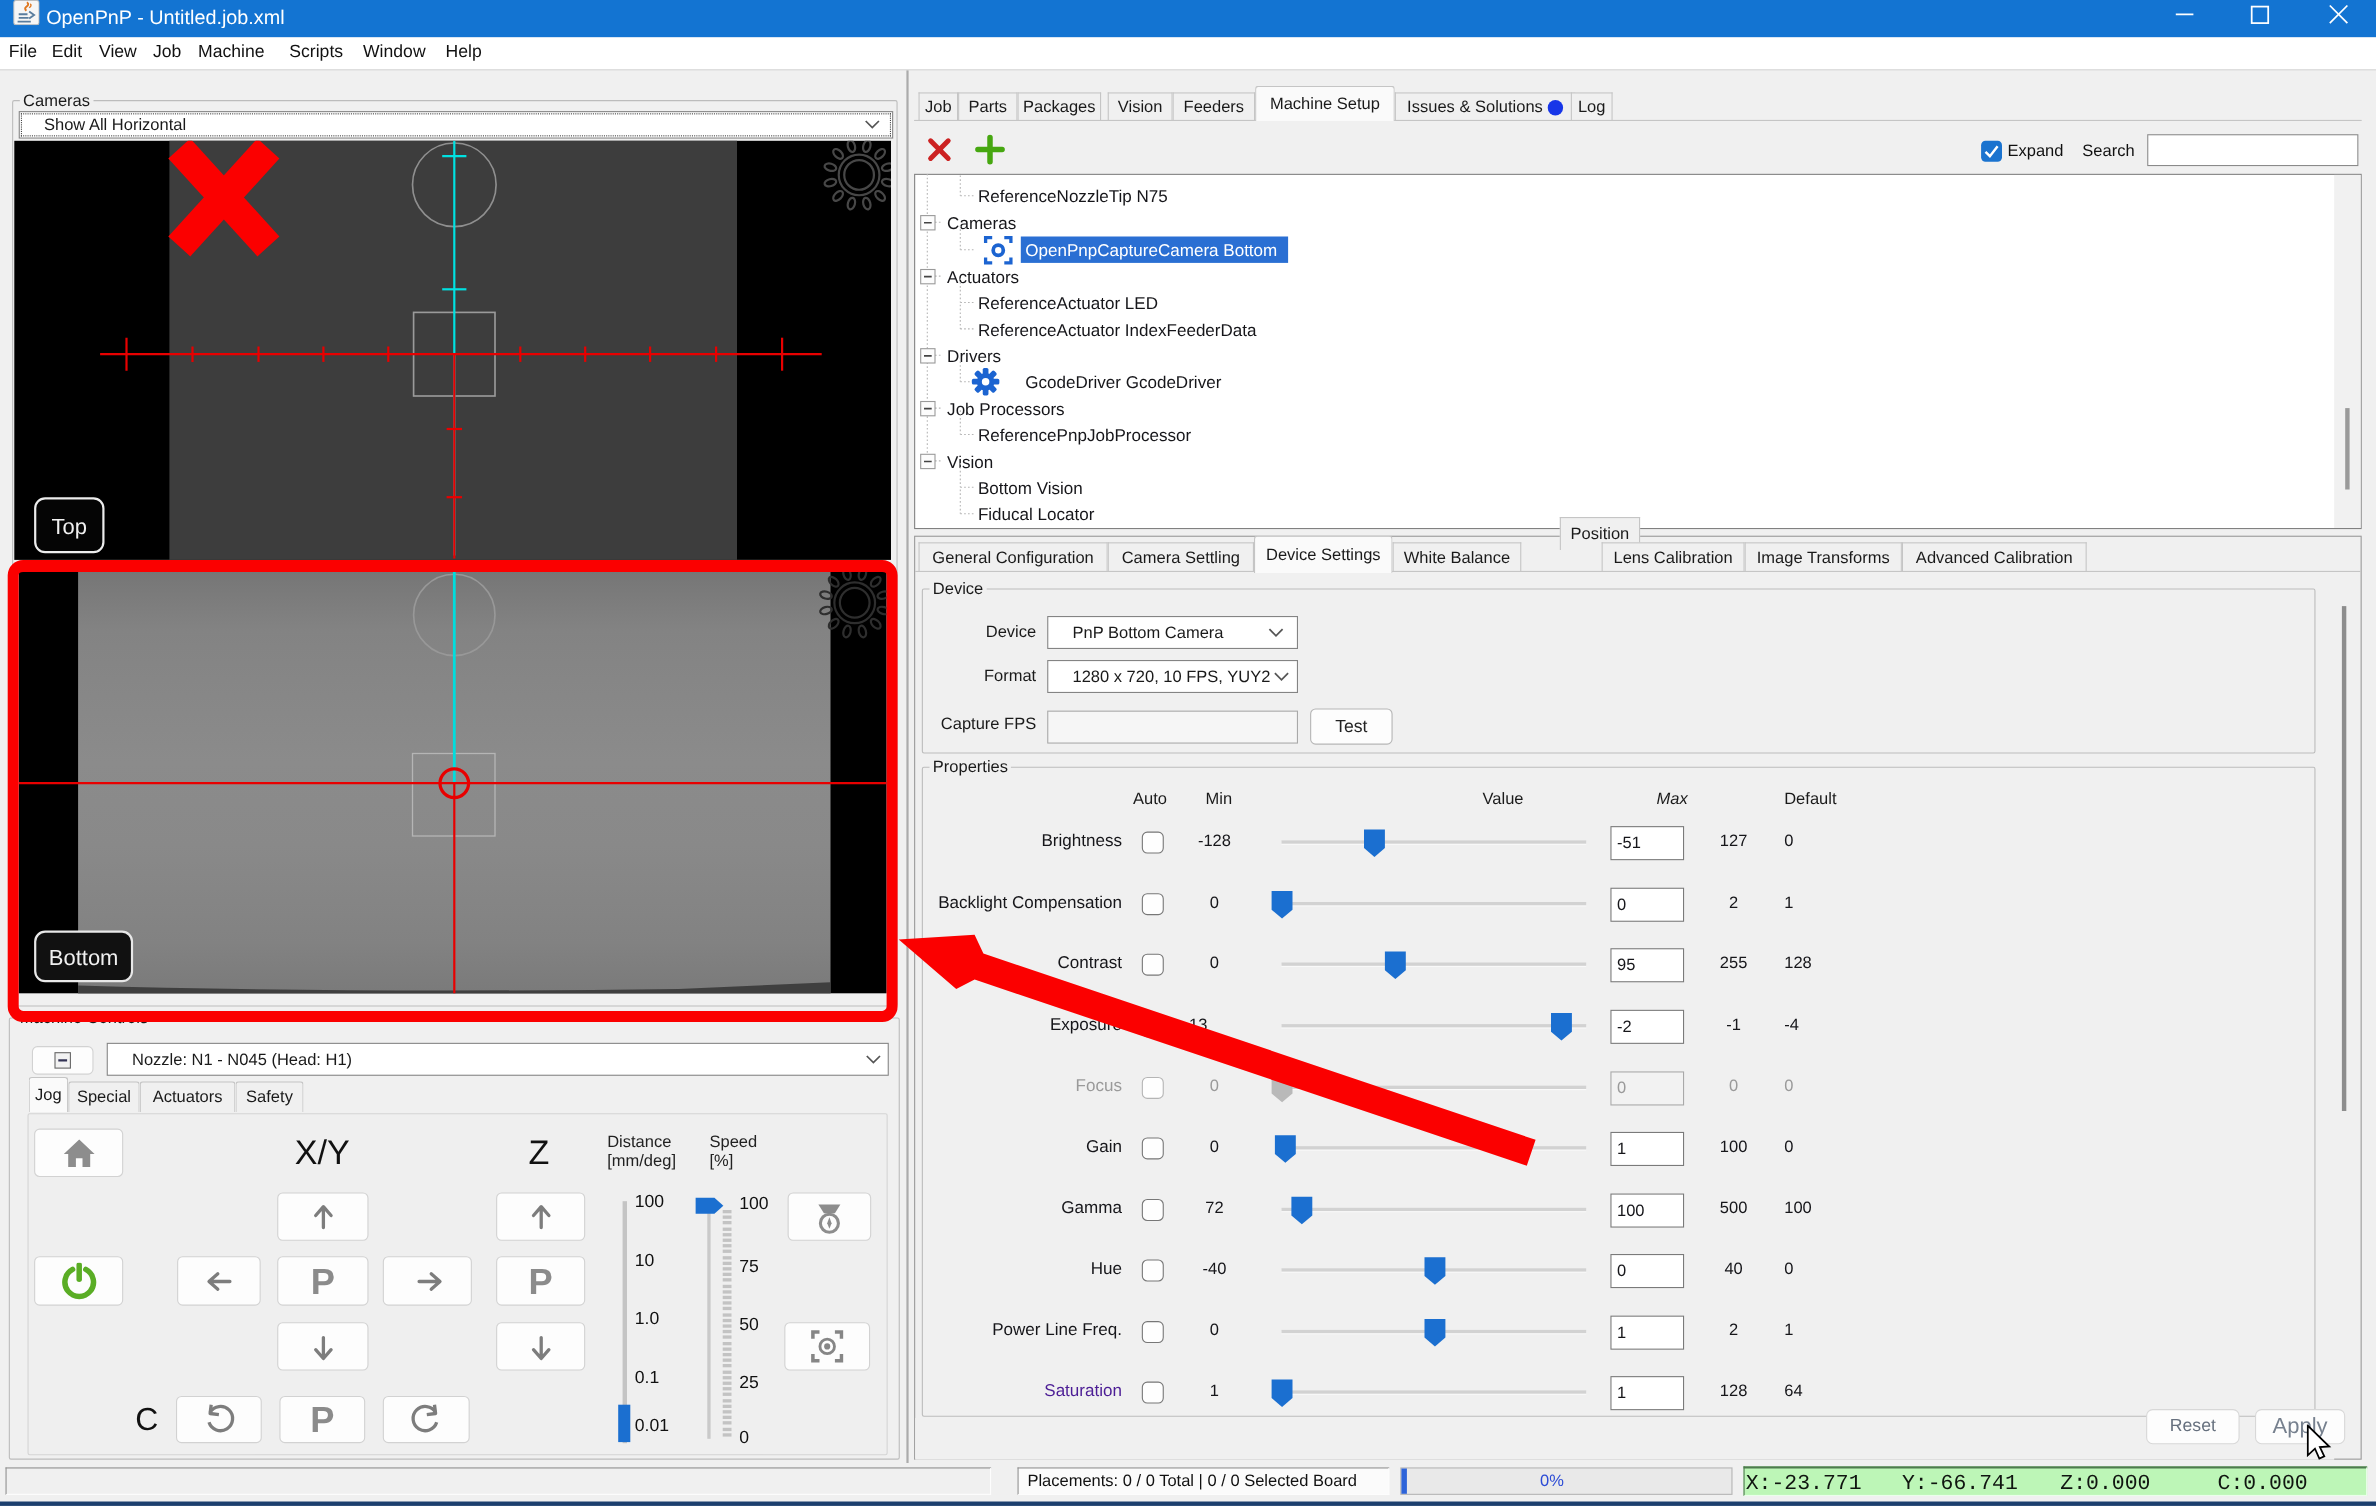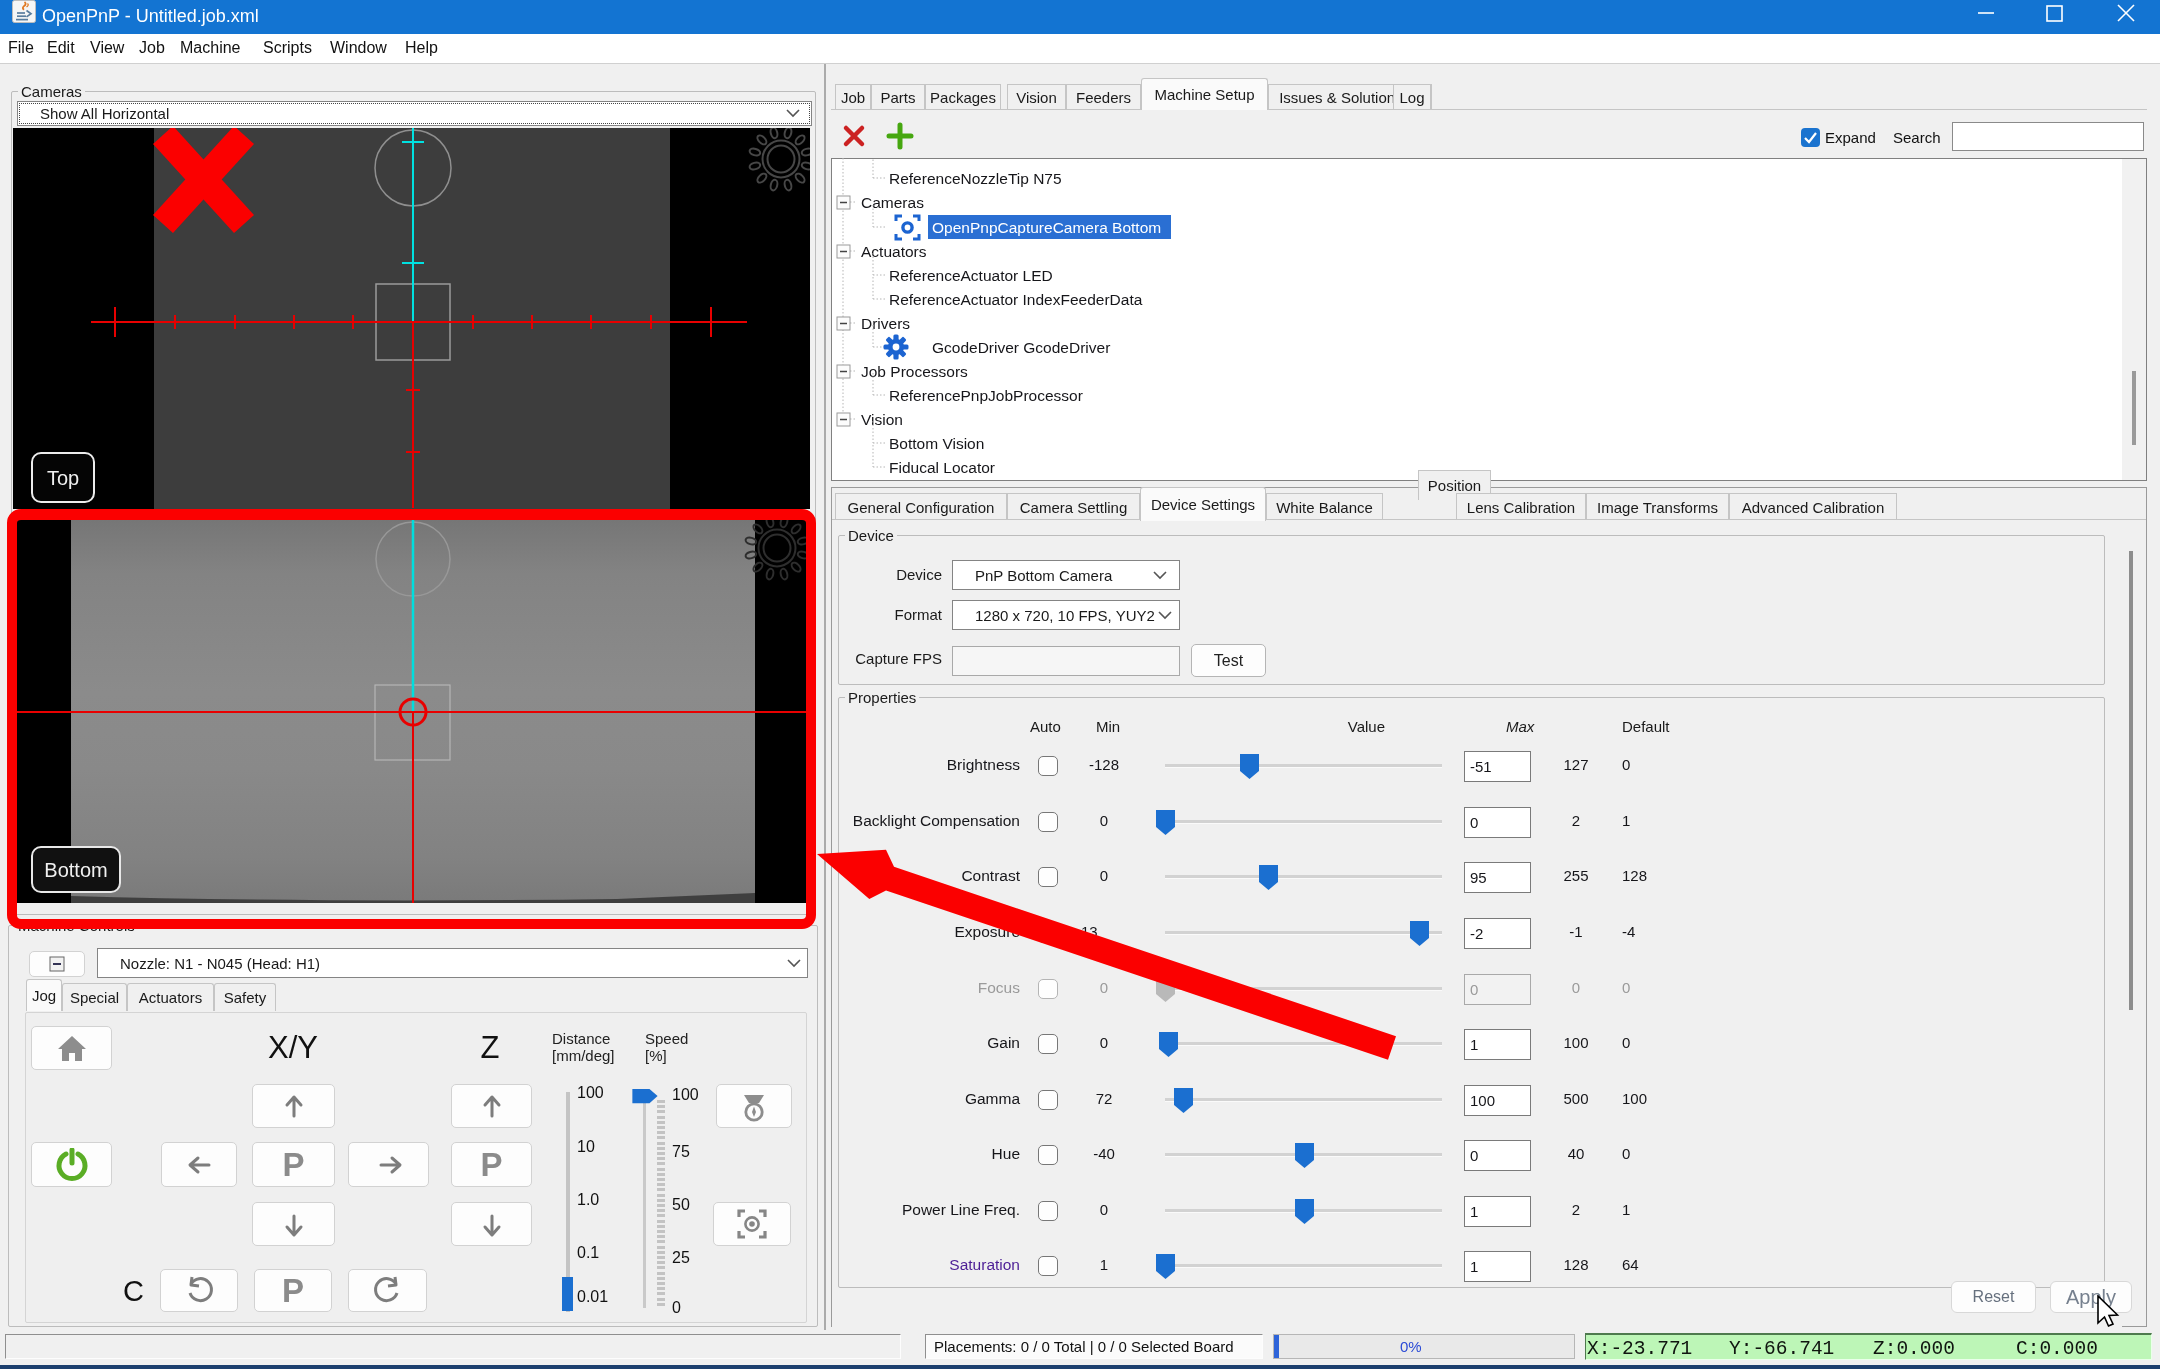--- a/index.html
+++ b/index.html
@@ -281,21 +281,21 @@
 <div class="abs" style="left:672px;top:1299px;font-size:16px;color:#111;">0</div>
 <div class="abs" style="left:824px;top:64px;width:2px;height:1266px;background:#ababab;"></div>
 <div class="abs" style="left:831px;top:109px;width:1316px;height:1px;background:#c5c5c5;z-index:1;"></div>
 <div class="tab" style="left:835px;top:84px;width:36px;height:26px;">Job</div>
 <div class="tab" style="left:871px;top:84px;width:54px;height:26px;">Parts</div>
 <div class="tab" style="left:925px;top:84px;width:76px;height:26px;">Packages</div>
 <div class="tab" style="left:1007px;top:84px;width:59px;height:26px;">Vision</div>
 <div class="tab" style="left:1066px;top:84px;width:75px;height:26px;">Feeders</div>
 <div class="tab tabsel" style="left:1141px;top:78px;width:127px;height:32px;border-radius:3px 3px 0 0;z-index:3;">Machine Setup</div>
 <div class="tab" style="left:1268px;top:84px;width:164px;height:26px;">Issues &amp; Solutions&nbsp;<span style="display:inline-block;width:14px;height:14px;border-radius:50%;background:#1736e8;"></span></div>
-<div class="tab" style="left:1393px;top:84px;width:38px;height:26px;">Log</div>
+<div class="tab" style="left:1428px;top:84px;width:38px;height:26px;">Log</div>
 <svg class="abs" style="left:842px;top:124px;" width="24" height="24" viewBox="0 0 24 24">
     <path d="M4 4 L20 20 M20 4 L4 20" stroke="#cc2222" stroke-width="4.5" stroke-linecap="round"></path>
   </svg>
 <svg class="abs" style="left:886px;top:122px;" width="28" height="28" viewBox="0 0 28 28">
     <path d="M14 3 L14 25 M3 14 L25 14" stroke="#46a710" stroke-width="5" stroke-linecap="round"></path>
   </svg>
 <div class="abs" style="left:1801px;top:128px;width:19px;height:19px;background:#1a73cf;border-radius:4px;"></div>
 <svg class="abs" style="left:1803px;top:131px;" width="15" height="13" viewBox="0 0 15 13">
     <path d="M2 7 L6 11 L13 2" stroke="#fff" stroke-width="2.2" fill="none"></path>
   </svg>

